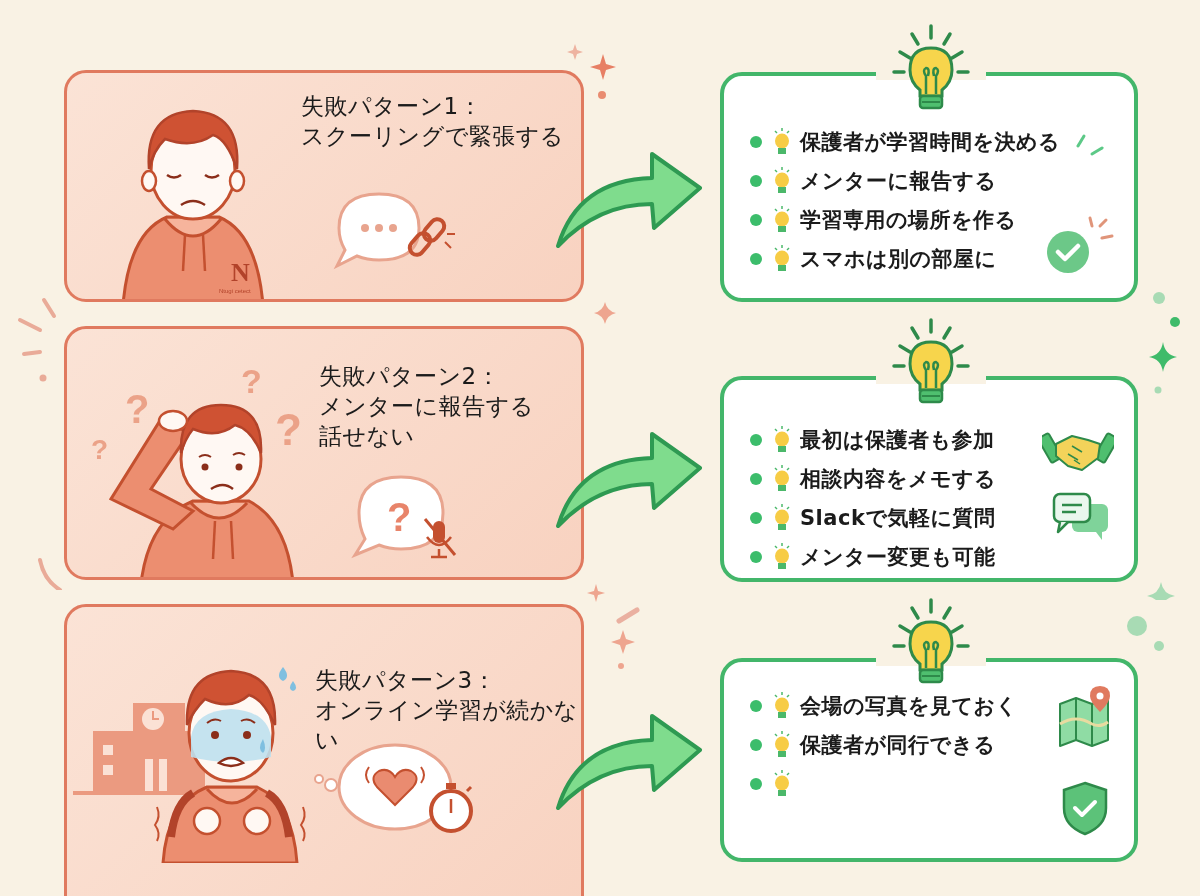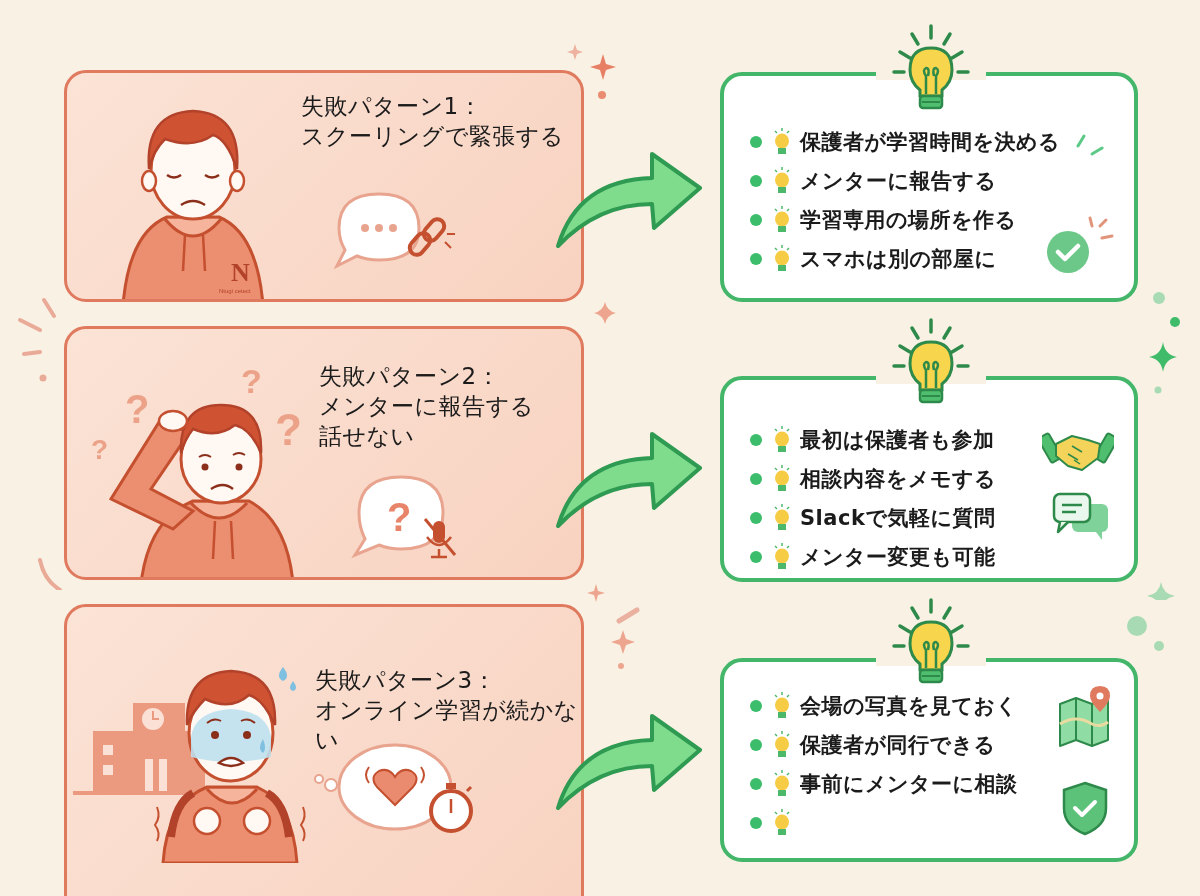--- a/index.html
+++ b/index.html
@@ -374,31 +374,20 @@
         </li>
       <li>
           <span class="dot"></span>
           <svg class="mini-bulb" viewBox="0 0 24 30">
             <line x1="12" y1="1" x2="12" y2="4" stroke="#4bb86a" stroke-width="1.5"></line>
             <line x1="5" y1="4" x2="7" y2="6" stroke="#4bb86a" stroke-width="1.5"></line>
             <line x1="19" y1="4" x2="17" y2="6" stroke="#4bb86a" stroke-width="1.5"></line>
             <ellipse cx="12" cy="14" rx="7" ry="7.5" fill="#f7cc45"></ellipse>
             <rect x="8" y="21" width="8" height="6" fill="#4bb86a"></rect>
           </svg>
-          <span>事前にメンターに相談</span>
-        </li>
-      <li>
-          <span class="dot"></span>
-          <svg class="mini-bulb" viewBox="0 0 24 30">
-            <line x1="12" y1="1" x2="12" y2="4" stroke="#4bb86a" stroke-width="1.5"></line>
-            <line x1="5" y1="4" x2="7" y2="6" stroke="#4bb86a" stroke-width="1.5"></line>
-            <line x1="19" y1="4" x2="17" y2="6" stroke="#4bb86a" stroke-width="1.5"></line>
-            <ellipse cx="12" cy="14" rx="7" ry="7.5" fill="#f7cc45"></ellipse>
-            <rect x="8" y="21" width="8" height="6" fill="#4bb86a"></rect>
-          </svg>
         </li>
     </ul>
     <svg class="abs" style="left:332px;top:22px" width="60" height="64">
       <path d="M4 20 L20 14 L36 20 L52 14 L52 56 L36 62 L20 56 L4 62Z" fill="#8fdca4" stroke="#2e8a4a" stroke-width="2" stroke-linejoin="round"></path>
       <line x1="20" y1="14" x2="20" y2="56" stroke="#2e8a4a" stroke-width="2"></line>
       <line x1="36" y1="20" x2="36" y2="62" stroke="#2e8a4a" stroke-width="2"></line>
       <path d="M4 40 Q20 30 36 40 Q44 44 52 38" stroke="#e8dba0" stroke-width="3" fill="none"></path>
       <path d="M44 2 Q54 2 54 12 Q54 18 44 28 Q34 18 34 12 Q34 2 44 2Z" fill="#e07a5f"></path>
       <circle cx="44" cy="12" r="3.5" fill="#fff"></circle>
     </svg>

